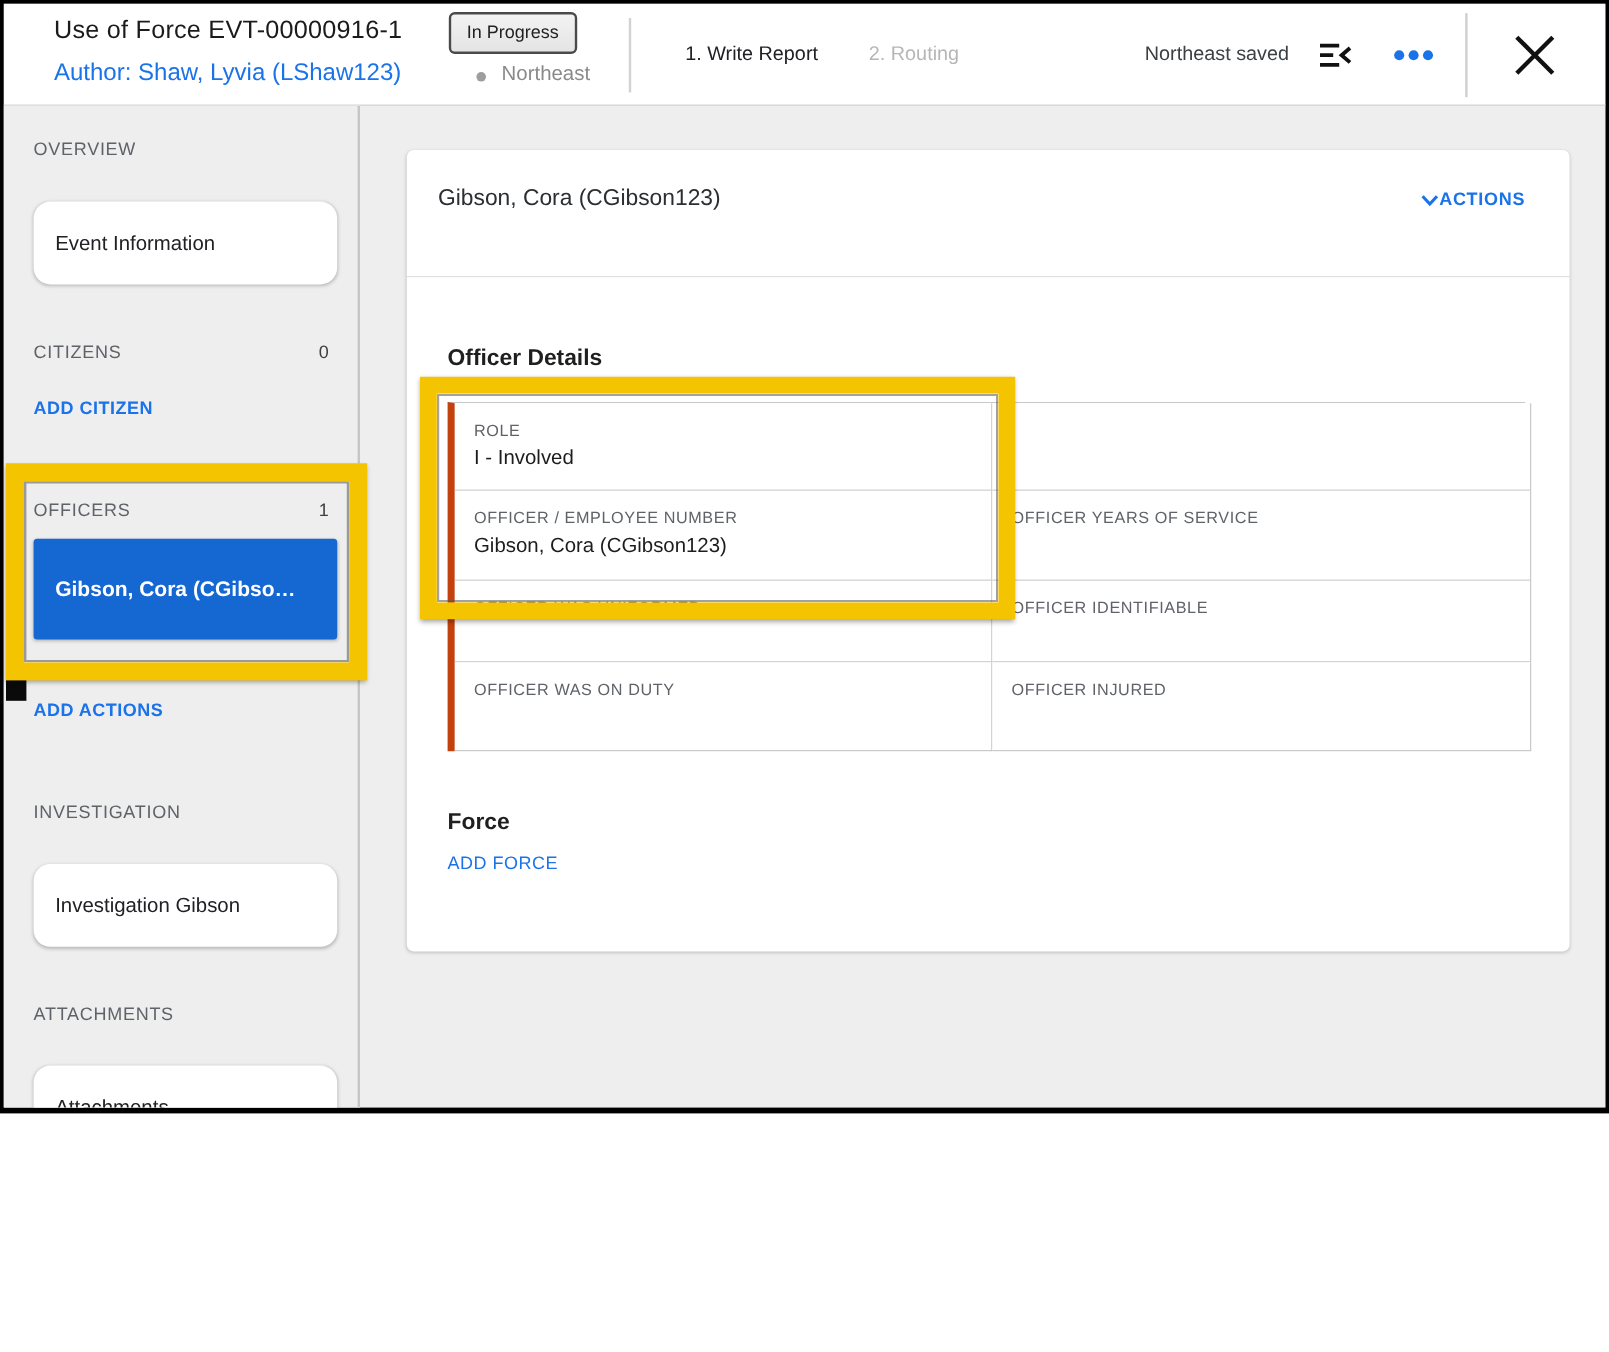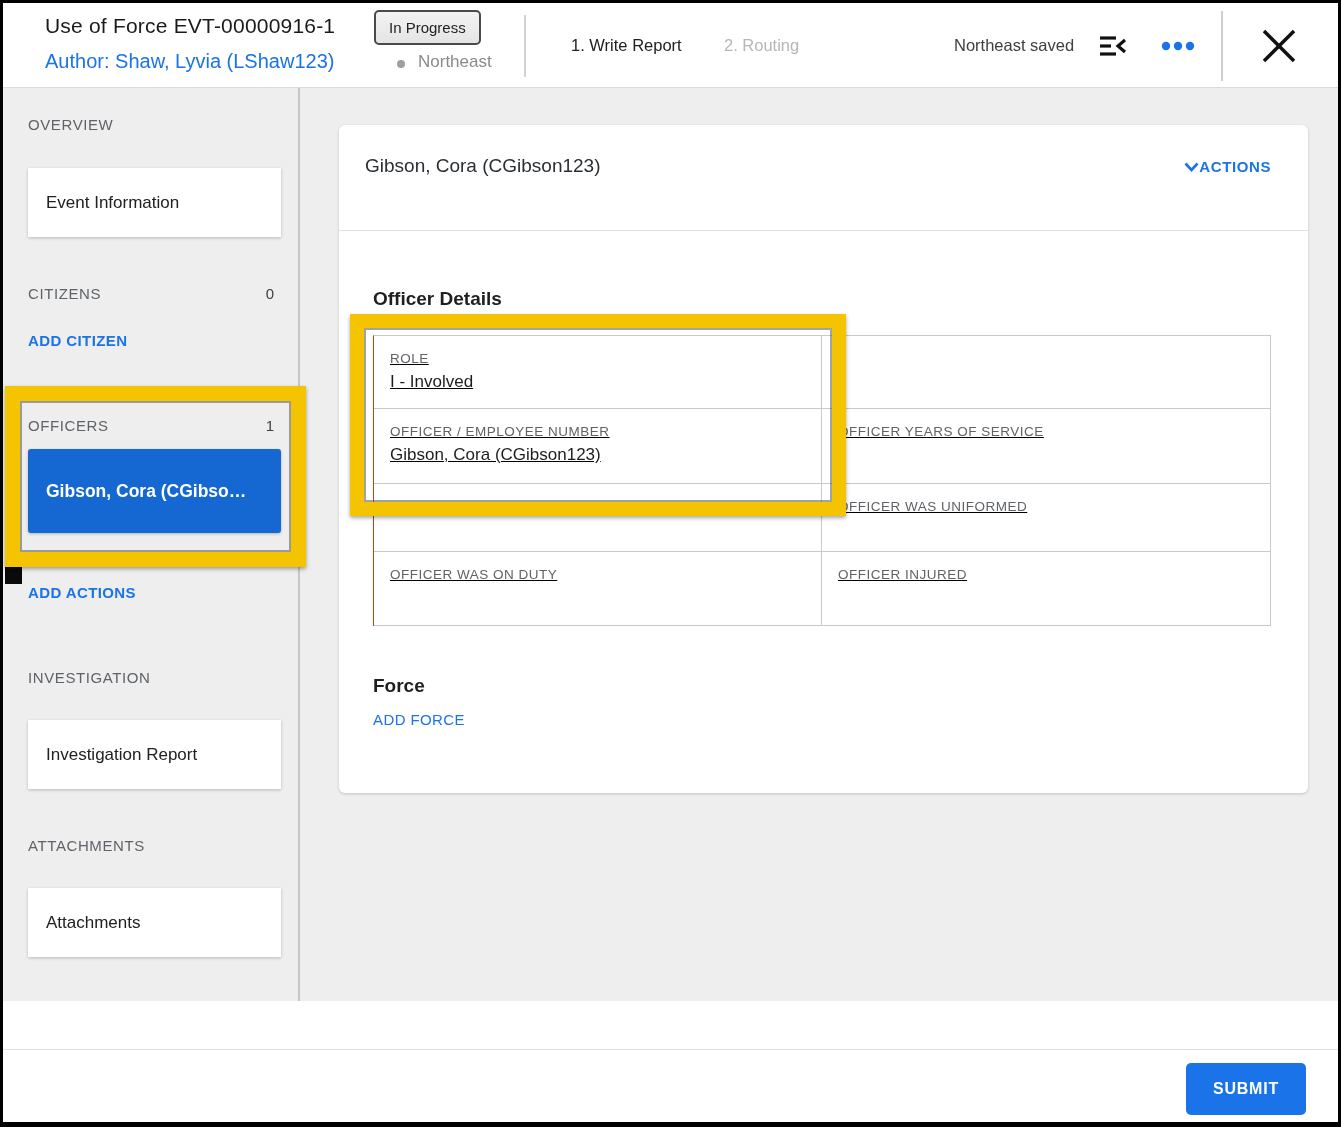--- a/index.html
+++ b/index.html
@@ -2,21 +2,21 @@
 <html><head>
 <meta charset="utf-8">
 <style>
   * { margin: 0; padding: 0; box-sizing: border-box; }
   html, body { background: #fff; }
   body { font-family: "Liberation Sans", sans-serif; }
 
   .screen {
     position: relative;
     width: 1341px;
-    height: 1127px;
+    height: 928px;
     border: 3px solid #000;
     border-bottom-width: 5px;
     background: #15803d;
     overflow: hidden;
   }
 
   
   .hdr {
     position: absolute; top: 0; left: 0; right: 0; height: 85px;
     background: #fff; border-bottom: 1px solid #dcdcdc; z-index: 5;
@@ -65,21 +65,21 @@
   }
   .side-label {
     position: absolute; left: 25px; font-size: 15px; font-weight: 500;
     color: #5f6368; letter-spacing: .6px;
   }
   .side-count {
     position: absolute; right: 24px; font-size: 15px; font-weight: 500; color: #3c4043;
   }
   .side-card {
     position: absolute; left: 25px; width: 253px; height: 69px;
-    background: #fff; border-radius: 0; box-shadow: 0 1px 3px rgba(0,0,0,.22);
+    background: #fff; border-radius: 14px; box-shadow: 0 1px 3px rgba(0,0,0,.22);
     display: flex; align-items: center; padding-left: 18px;
     font-size: 17px; color: #202124; cursor: pointer;
   }
   .side-card-selected {
     position: absolute; left: 25px; width: 253px; height: 84px;
     border-radius: 3px; box-shadow: 0 1px 3px rgba(0,0,0,.25);
     display: flex; align-items: center; padding-left: 18px;
     font-size: 17.5px; font-weight: 700; color: #fff; cursor: pointer;
     white-space: nowrap; overflow: hidden;
   }
@@ -109,21 +109,21 @@
     position: absolute; left: 34px;
     font-size: 19px; font-weight: 700; color: #1f1f1f;
   }
   .heading-officer-details { top: 163px; text-align: center; }
   .heading-force { top: 550px; text-align: right; }
 
   .field-table {
     position: absolute; left: 34px; top: 210px; width: 898px;
     display: grid; grid-template-columns: 448px 449px;
     grid-template-rows: 73px 75px 68px 74px;
-    border-top: 1px solid #c9c9c9; border-left: 1px solid #c2410c; text-decoration: underline;
+    border-top: 1px solid #c9c9c9; border-left: 6px solid #c2410c;
   }
   .cell {
     border-right: 1px solid #c9c9c9; border-bottom: 1px solid #c9c9c9;
     padding: 15px 16px 0 16px; overflow: hidden; cursor: pointer; background: #fff;
   }
   .f-label { font-size: 13.5px; font-weight: 500; color: #5f6368; letter-spacing: .5px; }
   .f-value { font-size: 17px; color: #1d1d1d; margin-top: 6px; }
 
   .add-force-link {
     position: absolute; left: 34px; top: 586px;
@@ -207,21 +207,21 @@
     <div class="side-label" style="top:197px">CITIZENS</div>
     <div class="side-count" style="top:197px">0</div>
     <a class="side-link" style="top:244px">ADD CITIZEN</a>
 
     <div class="side-label" style="top:329px">OFFICERS</div>
     <div class="side-count" style="top:329px">1</div>
     <div class="side-card-selected" style="top:361px; background:#1567d2;">Gibson, Cora (CGibso…</div>
     <a class="side-link" style="top:496px">ADD ACTIONS</a>
 
     <div class="side-label" style="top:581px">INVESTIGATION</div>
-    <div class="side-card" style="top:632px">Investigation Report</div>
+    <div class="side-card" style="top:632px">Investigation Gibson</div>
 
     <div class="side-label" style="top:749px">ATTACHMENTS</div>
     <div class="side-card" style="top:800px">Attachments</div>
   </div>
 
   <div class="main-card">
     <div class="record-title">Gibson, Cora (CGibson123)</div>
 
     <button class="actions-btn">
       <svg width="15" height="10" viewBox="0 0 15 10">
@@ -245,25 +245,25 @@
       </div>
       <div class="cell">
         <div class="f-label">OFFICER / EMPLOYEE NUMBER</div>
         <div class="f-value">Gibson, Cora (CGibson123)</div>
       </div>
       <div class="cell">
         <div class="f-label">OFFICER YEARS OF SERVICE</div>
         <div class="f-value"></div>
       </div>
       <div class="cell">
+        <div class="f-label">OFFICER WAS UNIFORMED</div>
+        <div class="f-value"></div>
+      </div>
+      <div class="cell">
         <div class="f-label">OFFICER IDENTIFIABLE</div>
-        <div class="f-value"></div>
-      </div>
-      <div class="cell">
-        <div class="f-label">OFFICER WAS UNIFORMED</div>
         <div class="f-value"></div>
       </div>
       <div class="cell">
         <div class="f-label">OFFICER WAS ON DUTY</div>
         <div class="f-value"></div>
       </div>
       <div class="cell">
         <div class="f-label">OFFICER INJURED</div>
         <div class="f-value"></div>
       </div>

